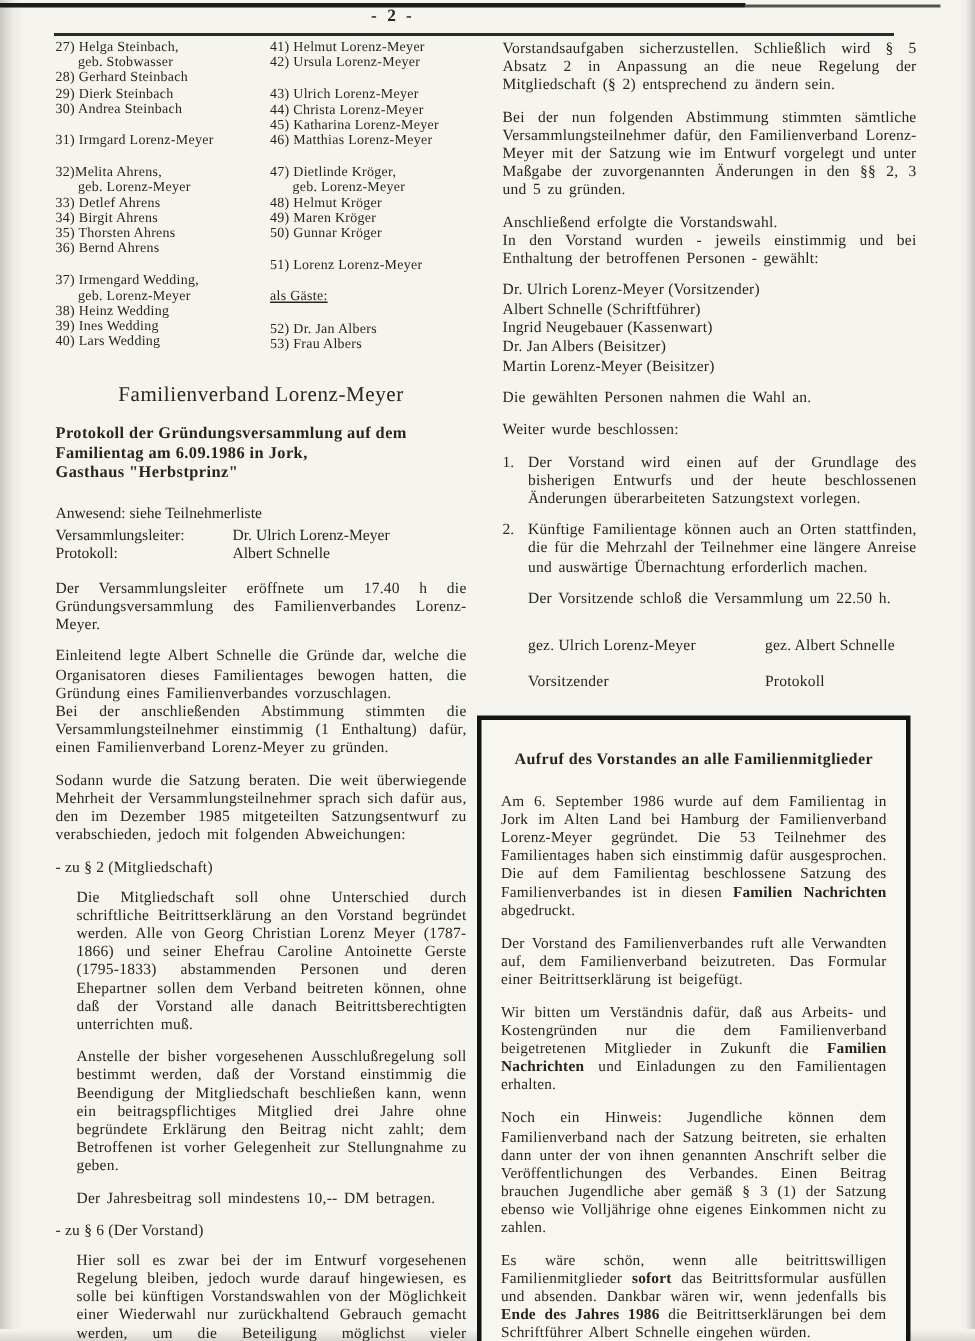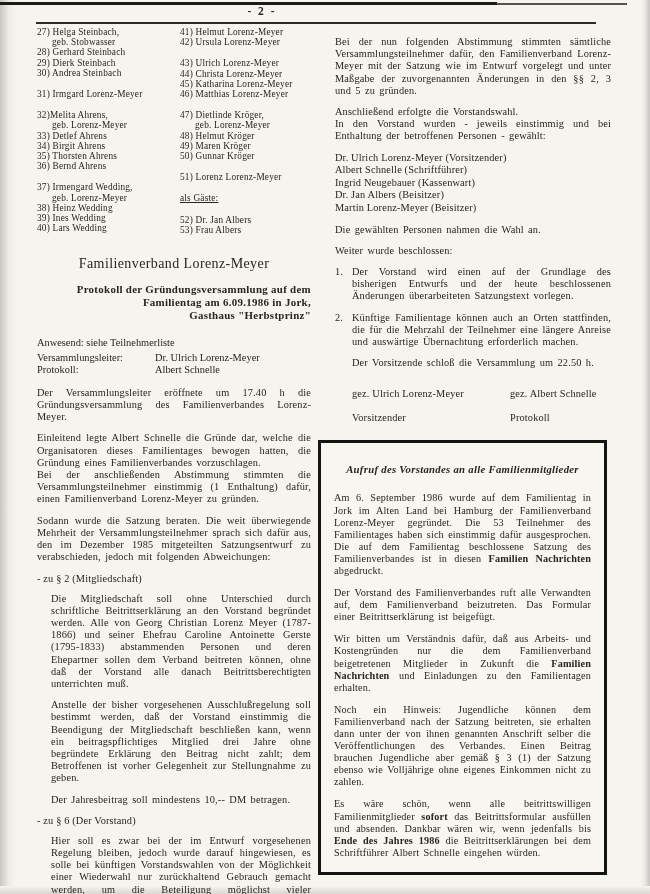--- a/index.html
+++ b/index.html
@@ -35,21 +35,21 @@
   .attc1{width:143px;flex:none;}
   .attc2{width:131px;flex:none;}
   .entry{white-space:nowrap;}
   .entry.gap{margin-top:11px;}
   .entry .sub{padding-left:15px;display:block;}
   .guests-label{margin-top:11px;text-decoration:underline;}
   .guests-first{margin-top:11px;}
 
   
   .org{margin-top:21px;text-align:center;font-size:14px;letter-spacing:.4px;}
-  .ptitle{margin-top:11px;text-align:right;font-weight:bold;font-size:10.9px;line-height:13px;letter-spacing:.3px;}
+  .ptitle{margin-top:11px;text-align:left;font-weight:bold;font-size:10.9px;line-height:13px;letter-spacing:.3px;}
   .anwesend{margin-top:15px;font-size:10.4px;}
   .leaders{margin-top:4px;display:grid;grid-template-columns:118px 1fr;font-size:10.4px;line-height:12.4px;}
 
   
   .para{font-size:10.35px;line-height:12.2px;text-align:justify;
     word-spacing:1.6px;letter-spacing:.15px;margin-top:9px;}
   .para.first{margin-top:10px;}
   .para.nogap{margin-top:0;}
   .zu{font-size:10.35px;margin-top:9px;letter-spacing:.15px;}
   .ind{margin-left:14px;}
@@ -58,21 +58,21 @@
   .decision .dtext{font-size:10.35px;line-height:12.2px;text-align:justify;word-spacing:1.6px;letter-spacing:.15px;}
   .decision .dnum{font-size:10.35px;line-height:12.2px;}
   .closing{margin-left:17px;}
   .sigrow{display:flex;margin-top:19px;margin-left:17px;font-size:10.35px;letter-spacing:.15px;}
   .sigrow .s1{width:158px;flex:none;}
   .sigrow.roles{margin-top:13px;}
 
   
   .aufruf{margin-top:17px;margin-left:-17px;width:289px;box-sizing:border-box;
     border:3px solid #141412;background:#f7f6f1;padding:11px 13px 13px;}
-  .aufruf .atitle{text-align:center;font-weight:bold;font-size:10.7px;letter-spacing:.3px;margin-top:9px;font-style:italic;}
+  .aufruf .atitle{text-align:center;font-weight:bold;font-size:10.7px;letter-spacing:.3px;margin-top:9px;}
   .aufruf .para{font-size:10.2px;line-height:12.1px;margin-top:10px;}
   .aufruf .para.t{margin-top:17px;}
   b{font-weight:bold;}
 </style>
 </head>
 <body>
 
 <div class="page">
   <div class="edge-left"></div>
   <div class="edge-right"></div>
@@ -141,20 +141,21 @@
       <div class="para">Sodann wurde die Satzung beraten. Die weit überwiegende Mehrheit der Versammlungsteilnehmer sprach sich dafür aus, den im Dezember 1985 mitgeteilten Satzungsentwurf zu verabschieden, jedoch mit folgenden Abweichungen:</div>
       <div class="zu">- zu § 2 (Mitgliedschaft)</div>
       <div class="para ind">Die Mitgliedschaft soll ohne Unterschied durch schriftliche Beitrittserklärung an den Vorstand begründet werden. Alle von Georg Christian Lorenz Meyer (1787-1866) und seiner Ehefrau Caroline Antoinette Gerste (1795-1833) abstammenden Personen und deren Ehepartner sollen dem Verband beitreten können, ohne daß der Vorstand alle danach Beitrittsberechtigten unterrichten muß.</div>
       <div class="para ind">Anstelle der bisher vorgesehenen Ausschlußregelung soll bestimmt werden, daß der Vorstand einstimmig die Beendigung der Mitgliedschaft beschließen kann, wenn ein beitragspflichtiges Mitglied drei Jahre ohne begründete Erklärung den Beitrag nicht zahlt; dem Betroffenen ist vorher Gelegenheit zur Stellungnahme zu geben.</div>
       <div class="para ind">Der Jahresbeitrag soll mindestens 10,-- DM betragen.</div>
       <div class="zu">- zu § 6 (Der Vorstand)</div>
       <div class="para ind">Hier soll es zwar bei der im Entwurf vorgesehenen Regelung bleiben, jedoch wurde darauf hingewiesen, es solle bei künftigen Vorstandswahlen von der Möglichkeit einer Wiederwahl nur zurückhaltend Gebrauch gemacht werden, um die Beteiligung möglichst vieler Familienverbandsmitglieder an</div>
     </div>
 
     <div class="col-r">
+      <div class="para nogap">Vorstandsaufgaben sicherzustellen. Schließlich wird § 5 Absatz 2 in Anpassung an die neue Regelung der Mitgliedschaft (§ 2) entsprechend zu ändern sein.</div>
       <div class="para">Bei der nun folgenden Abstimmung stimmten sämtliche Versammlungsteilnehmer dafür, den Familienverband Lorenz-Meyer mit der Satzung wie im Entwurf vorgelegt und unter Maßgabe der zuvorgenannten Änderungen in den §§ 2, 3 und 5 zu gründen.</div>
       <div class="para">
         <div>Anschließend erfolgte die Vorstandswahl.</div>
         <div>In den Vorstand wurden - jeweils einstimmig und bei Enthaltung der betroffenen Personen - gewählt:</div>
       </div>
       <div class="board">
         <div>Dr. Ulrich Lorenz-Meyer (Vorsitzender)</div>
         <div>Albert Schnelle (Schriftführer)</div>
         <div>Ingrid Neugebauer (Kassenwart)</div>
         <div>Dr. Jan Albers (Beisitzer)</div>

